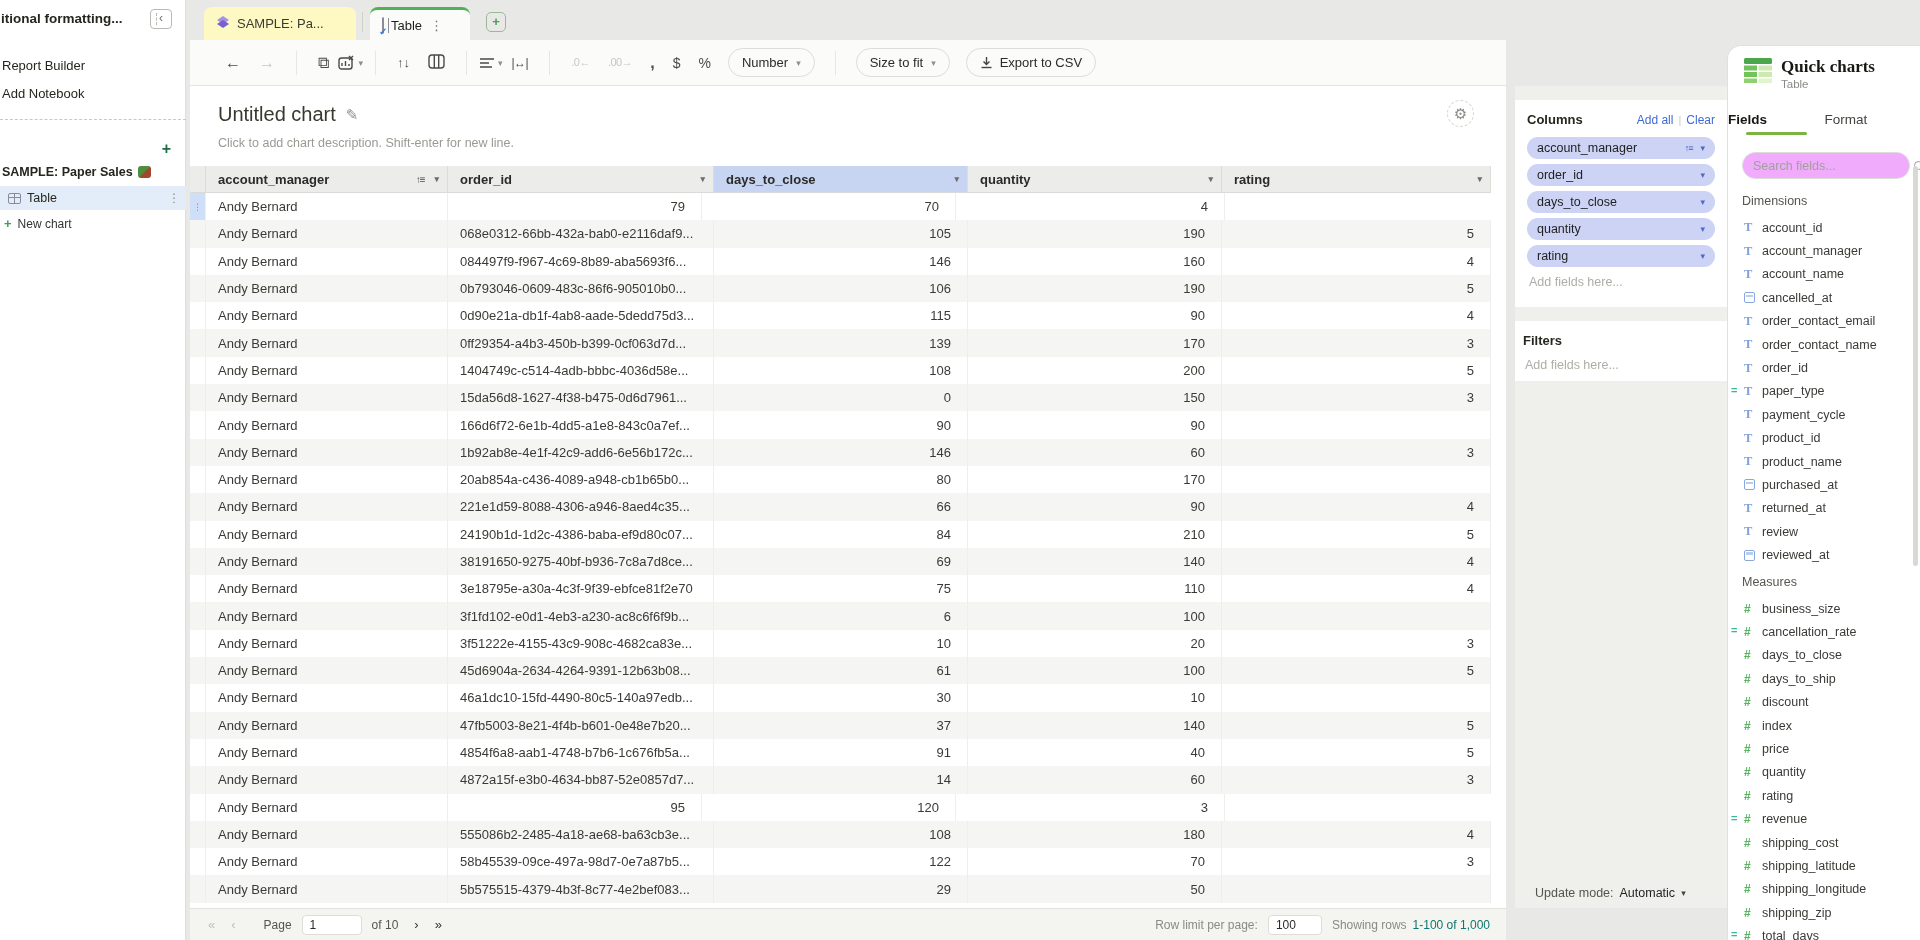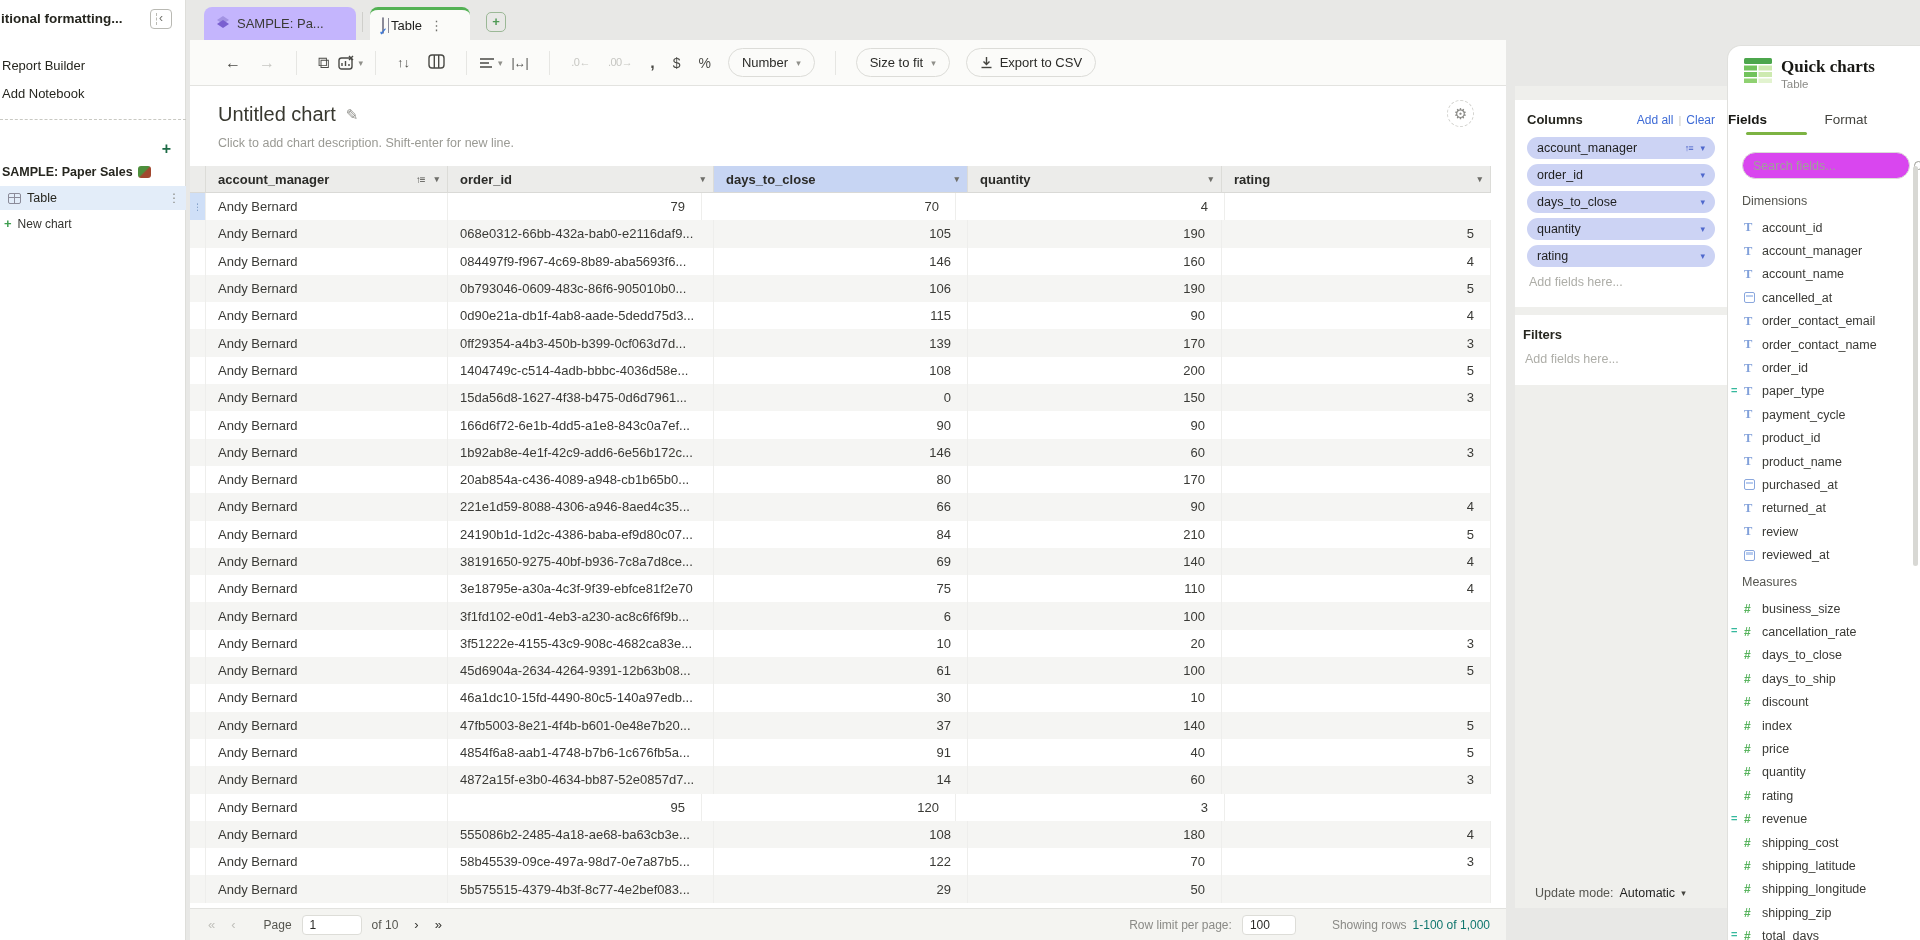--- a/index.html
+++ b/index.html
@@ -23,21 +23,21 @@
   .sb-table-item .dots { color:#8a8a84; font-size:12px; }
   .mini-grid { width:13px; height:11px; border:1.3px solid #8b8b99; border-radius:2px; position:relative; flex:0 0 auto; }
   .mini-grid::before { content:""; position:absolute; left:0; right:0; top:3px; border-top:1.1px solid #8b8b99; }
   .mini-grid::after { content:""; position:absolute; top:0; bottom:0; left:4.5px; border-left:1.1px solid #8b8b99; }
   .sb-newchart { position:absolute; left:4px; top:216px; font-size:12px; color:#33332f; cursor:pointer; display:flex; gap:6px; align-items:center; }
   .sb-newchart .plus { color:#3e9e4f; font-weight:700; font-size:13px; }
 
   
   .tabstrip { position:absolute; left:190px; top:0; width:1537px; height:40px; background:#e8e8e6; }
   .tab { position:absolute; top:7px; height:33px; border-radius:8px 8px 0 0; display:flex; align-items:center; padding:0 12px; font-size:13px; cursor:pointer; }
-  .tab-inactive { left:14px; width:152px; background:#c4b5fd; color:#3a3a36; }
+  .tab-inactive { left:14px; width:152px; background:#fef9c3; color:#3a3a36; }
   .tab-active { left:180px; width:100px; background:#fbfbf9; border-top:3px solid #52b153; color:#1f1f1e; font-weight:500; }
   .tab-divider { position:absolute; left:172px; top:12px; height:20px; border-left:1px solid #cfcfcb; }
   .tab .ticon { margin-right:7px; position:relative; }
   .tab-check { position:absolute; left:-3px; bottom:-4px; color:#3c78d8; font-size:10px; font-weight:700; }
   .tab .dots { margin-left:8px; color:#6e6e6a; font-size:13px; }
   .newtab { position:absolute; left:296px; top:12px; width:20px; height:20px; border:1.5px solid #9bb896; border-radius:5px; color:#4f9a55; font-weight:700; font-size:13px; text-align:center; line-height:17px; cursor:pointer; }
 
   
   .main { position:absolute; left:190px; top:40px; width:1316px; height:868px; background:#fff; }
   .toolbar { position:absolute; left:0; top:0; width:1316px; height:46px; background:#fbfbf9; border-bottom:1px solid #e3e3e0; display:flex; align-items:center; padding-left:26px; }
@@ -85,21 +85,21 @@
   .pg-input { width:60px; height:20px; border:1px solid #ddddd8; border-radius:4px; background:#fff; font-size:12px; padding:0 7px; color:#2b2b28; margin:0 10px; font-family:inherit; }
   .rl-input { width:54px; height:20px; border:1px solid #ddddd8; border-radius:4px; background:#fff; font-size:12px; padding:0 7px; color:#2b2b28; margin:0 10px; font-family:inherit; }
   .mf-right { margin-left:auto; display:flex; align-items:center; padding-right:16px; }
   .mf-muted { color:#8a8a86; }
   .mf-strong { color:#0f766e; margin-left:6px; }
 
   
   .colpanel { position:absolute; left:1515px; top:86px; width:212px; height:822px; background:#efefec; }
   .cp-card { position:absolute; left:0; width:212px; background:#fff; padding:12px; }
   .cp-card.c1 { top:14px; height:207px; }
-  .cp-card.c2 { top:229px; height:70px;padding-left:8px; }
+  .cp-card.c2 { top:235px; height:60px;padding-left:8px; }
   .cp-head { display:flex; align-items:baseline; margin-bottom:10px; }
   .cp-title { font-size:13px; font-weight:700; color:#26261f; flex:1; }
   .cp-link { font-size:12px; color:#3e6bd6; font-weight:500; cursor:pointer; }
   .cp-bar { color:#c9c9c3; margin:0 5px; font-size:11px; }
   .pill { height:22px; border-radius:11px; background:#ccd3f4; display:flex; align-items:center; padding:0 10px; margin-bottom:5px; font-size:12.5px; font-weight:500; color:#1f1f1f; cursor:pointer; }
   .pill-label { flex:1; white-space:nowrap; overflow:hidden; }
   .pill-sort { font-size:9px; color:#3f58c4; margin-right:8px; letter-spacing:-1px; }
   .pill-caret { font-size:9px; color:#4f68cc; }
   .cp-placeholder { font-size:12.5px; color:#aeaea8; margin-top:8px; margin-left:2px; }
   .cp-footer { position:absolute; left:20px; bottom:8px; font-size:12.5px; color:#55554f; display:flex; align-items:center; gap:6px; }
@@ -109,21 +109,21 @@
   
   .fields { position:absolute; left:1727px; top:0; width:193px; height:940px; }
   .fields-card { position:absolute; left:0; top:45px; width:193px; height:895px; background:#fff; border-radius:14px 0 0 0; border-left:1px solid #e0e0dd; border-top:1px solid #e0e0dd; }
   .qc-head { position:absolute; left:16px; top:12px; display:flex; gap:9px; }
   .qc-title { font-family:"Liberation Serif",serif; font-size:17px; font-weight:700; color:#171713; line-height:1; }
   .qc-sub { font-size:11.5px; color:#8a8a86; margin-top:3px; }
   .fp-tabs { position:absolute; left:0; top:62px; width:193px; display:flex; }
   .fp-tab { flex:1; text-align:left; font-size:13.5px; color:#44443f; cursor:pointer; padding:4px 0 8px; position:relative; }
   .fp-tab.on { font-weight:700; color:#171713; }
   .fp-tab.on::after { content:""; position:absolute; left:18px; right:18px; bottom:0; height:3px; background:#7cb342; border-radius:2px; }
-  .fp-search { position:absolute; left:14px; top:106px; width:168px; height:27px; border:1px solid #dcdcd8; border-radius:14px; background:#d946ef; display:flex; align-items:center; padding:0 10px; }
+  .fp-search { position:absolute; left:14px; top:106px; width:168px; height:27px; border:1px solid #dcdcd8; border-radius:14px; background:#f0abfc; display:flex; align-items:center; padding:0 10px; }
   .fp-search input { border:none; outline:none; flex:1; font-size:12.5px; color:#2b2b28; font-family:inherit; background:transparent; }
   .fp-search input::placeholder { color:#a0a09a; }
   .search-glass { width:9px; height:9px; border:1.4px solid #9a9a94; border-radius:50%; position:relative; flex:0 0 auto; }
   .search-glass::after { content:""; position:absolute; left:8px; top:8px; width:5px; height:1.4px; background:#9a9a94; transform:rotate(45deg); transform-origin:0 0; }
   .fp-section { position:absolute; left:14px; font-size:12.5px; color:#55554f; }
   .fp-list { position:absolute; left:0; width:193px; }
   .field-row { height:23.4px; display:flex; align-items:center; padding-left:16px; position:relative; cursor:grab; }
   .calc { position:absolute; left:3px; top:4px; color:#35b89d; font-size:11px; font-weight:700; }
   .ic-text { font-family:"Liberation Serif",serif; color:#81a0da; font-size:12.5px; font-weight:700; width:18px; flex:0 0 18px; }
   .ic-num { color:#57b35d; font-size:12px; font-weight:700; width:18px; flex:0 0 18px; }
@@ -484,21 +484,21 @@
     <span class="pg-arrow dis" style="margin-left:18px;">«</span>
     <span class="pg-arrow dis">‹</span>
     <span style="margin-left:12px;padding-left:8px;">Page</span>
     <input class="pg-input" value="1" style="">
     <span>of 10</span>
     <span class="pg-arrow" style="margin-left:16px;">›</span>
     <span class="pg-arrow">»</span>
     <span class="mf-right">
       <span class="mf-muted">Row limit per page:</span>
       <input class="rl-input" value="100" style="">
-      <span class="mf-muted" style="margin-left:26px;">Showing rows</span>
+      <span class="mf-muted" style="margin-left:0;">Showing rows</span>
       <span class="mf-strong">1-100 of 1,000</span>
     </span>
   </div>
 
   <div class="colpanel">
     <div class="cp-card c1">
       <div class="cp-head">
         <span class="cp-title">Columns</span>
         <span class="cp-link">Add all</span>
         <span class="cp-bar">|</span>

